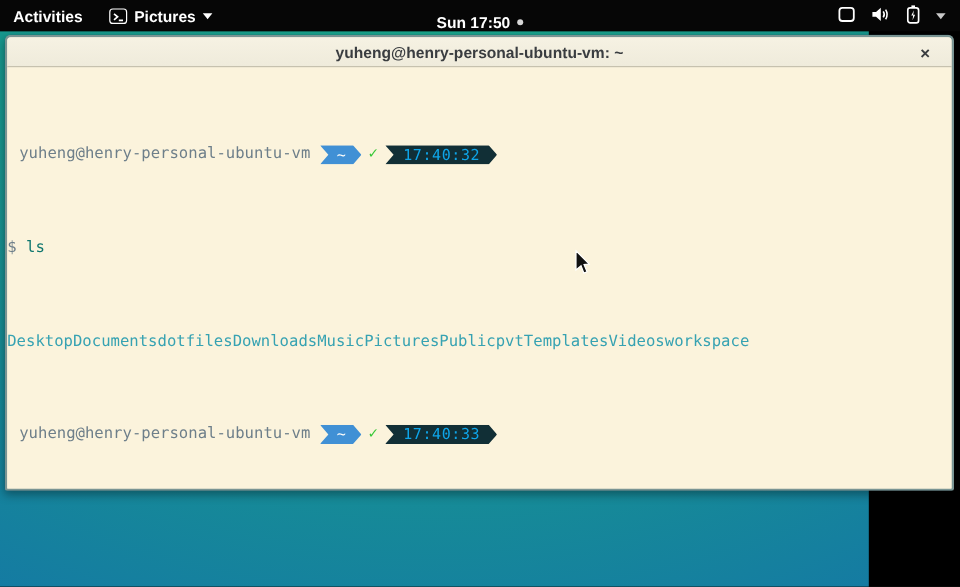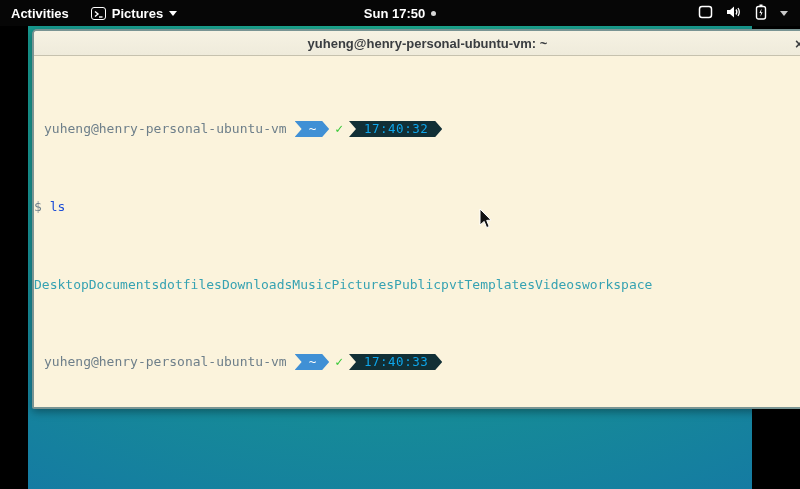--- a/index.html
+++ b/index.html
@@ -10,31 +10,30 @@
   .topbar {
     position:absolute; top:0; left:0; width:800px; height:26px;
     background:#060606; color:#fff; display:flex; align-items:center;
     font-size:13px; font-weight:bold; z-index:30;
   }
   .tb-left { display:flex; align-items:center; height:100%; }
   .tb-item { display:flex; align-items:center; gap:6px; height:100%; padding:0 11px; cursor:pointer; }
   .tb-appicon { width:15px; height:13px; border:1.4px solid #fff; border-radius:3px; position:relative; display:inline-block; }
   .tb-appicon svg { position:absolute; left:1px; top:1px; }
   .caret-down { width:0; height:0; border-left:4px solid transparent; border-right:4px solid transparent; border-top:5px solid #fff; display:inline-block; }
-  .tb-center { position:absolute; left:0; right:0; top:0; height:26px; display:flex; align-items:center; justify-content:center; gap:6px; pointer-events:none; }
+  .tb-center { position:absolute; left:0; right:0; top:0; height:26px; display:flex; align-items:flex-end; justify-content:center; gap:6px; pointer-events:none; }
   .tb-center .clock-wrap { pointer-events:auto; display:flex; align-items:center; gap:6px; cursor:pointer; }
   .notif-dot { width:5px; height:5px; border-radius:50%; background:#d6d6d6; display:inline-block; }
   .tb-right { position:absolute; right:0; top:0; height:26px; display:flex; align-items:center; gap:13px; padding:0 12px; cursor:pointer; }
   .caret-down.dim { border-top-color:#c9c9c9; }
 
   
   .desktop {
     position:absolute; top:26px; left:0; width:724px; height:463px;
     background:radial-gradient(130% 150% at 50% 0%, #1ba88d 0%, #17988e 38%, #1473a8 88%, #1164a3 100%);
-    margin-left:28px;
   }
 
   
   .window {
     position:absolute; left:4px; top:3px; width:791px; height:380px;
     border:2px solid rgba(15,70,88,0.55); border-radius:5px 5px 2px 2px;
     box-shadow:0 3px 8px rgba(0,0,0,0.35);
     display:flex; flex-direction:column; overflow:hidden; background:#fbf3dc;
   }
   .titlebar {
@@ -57,21 +56,21 @@
   .t-line { height:16px; display:flex; align-items:center; white-space:pre; }
   .user-host { color:#6e7f8a; margin-left:10px; }
   .pl-seg {
     display:inline-block; height:16px; line-height:16px; font-size:12.5px;
     clip-path:polygon(0 0, calc(100% - 7px) 0, 100% 50%, calc(100% - 7px) 100%, 0 100%, 7px 50%);
   }
   .seg-blue { background:#4090d5; color:#fdfdfb; padding:0 13px 0 14px; margin-left:8px; }
   .seg-dark { background:#112f36; color:#0ea5e9; padding:0 14px 0 15px; letter-spacing:0.5px; }
   .check { color:#37c837; font-weight:bold; margin:0 6px 0 6px; font-size:13px; }
   .cmd-symbol { color:#6e7f8a; }
-  .cmd-text { color:#1d4ed8; }
+  .cmd-text { color:#0f766e; }
   .dir-line { color:#36a2b2; height:15px; }
 
   
   .mouse { position:absolute; left:479px; top:208px; z-index:50; pointer-events:none; }
 </style>
 </head>
 <body>
 
 <div class="topbar">
   <div class="tb-left">

